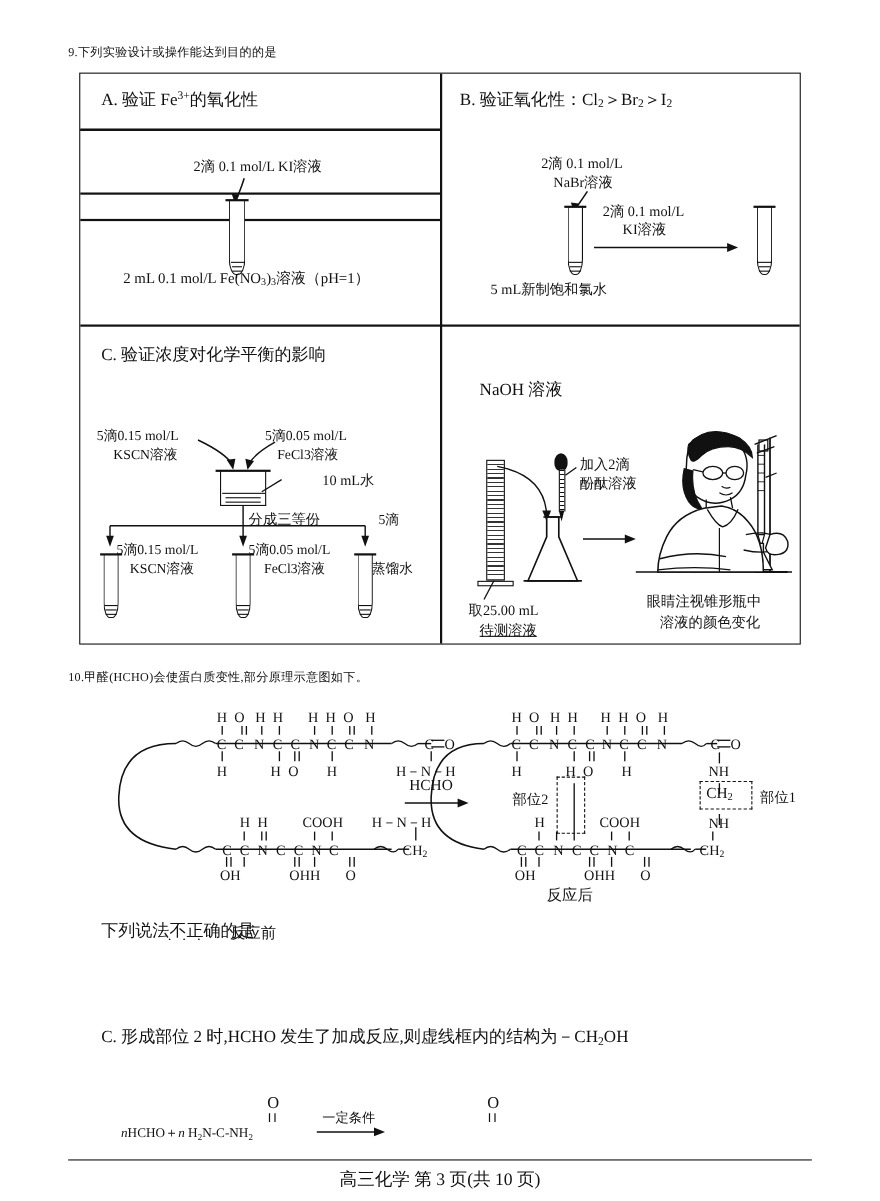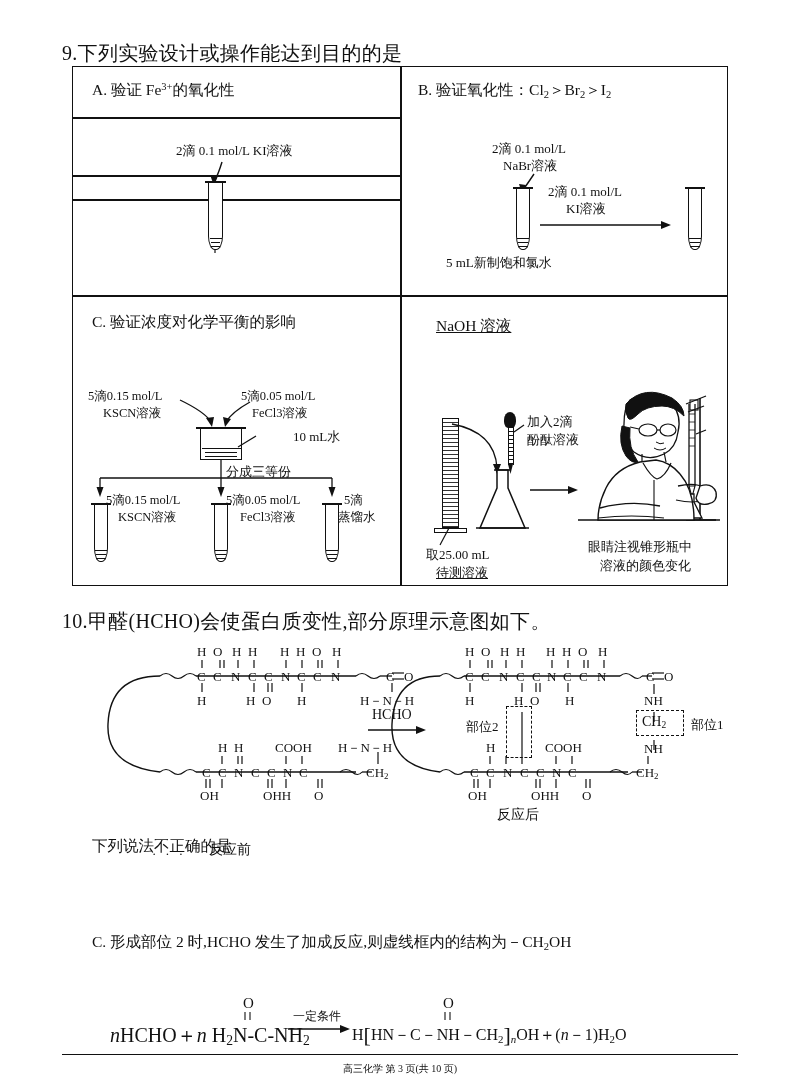--- a/index.html
+++ b/index.html
@@ -5,21 +5,21 @@
 <style>
   html,body{margin:0;padding:0;background:#ffffff;}
   body{
     width:800px;height:1092px;position:relative;overflow:hidden;
     font-family:"Liberation Serif","DejaVu Serif",serif;
     color:#111;
   }
   .page{position:absolute;left:0;top:0;width:800px;height:1092px;}
 
   
-  .q-head{position:absolute;font-size:20px;letter-spacing:.3px;white-space:nowrap;}
+  .q-head{position:absolute;font-size:11px;letter-spacing:.3px;white-space:nowrap;}
   .sub{font-size:.68em;vertical-align:-0.25em;}
   .sup{font-size:.68em;vertical-align:0.45em;}
   .ital{font-style:italic;}
 
   
   .tbl{position:absolute;left:72px;top:66px;width:656px;height:520px;
        border:1.6px solid #111;box-sizing:border-box;}
   .tbl .vline{position:absolute;top:0;bottom:0;left:50%;width:1.6px;background:#111;}
   .tbl .hline{position:absolute;left:0;right:0;height:1.6px;background:#111;}
   .h-head-a{top:50px;}      
@@ -47,21 +47,21 @@
 
   
   .beaker{position:absolute;border:1.5px solid #111;border-top:none;box-sizing:border-box;}
   .atom{position:absolute;font-size:13px;line-height:1;white-space:nowrap;}
   .dashbox{position:absolute;border:1.6px dashed #111;box-sizing:border-box;}
 
   
   .opt{position:absolute;font-size:15.5px;white-space:nowrap;}
   .emph-dots{position:absolute;font-size:15.5px;letter-spacing:9px;}
 
-  .footer{position:absolute;left:0;right:0;text-align:center;font-size:10px;}
+  .footer{position:absolute;left:0;right:0;text-align:center;font-size:16px;}
   .footrule{position:absolute;left:62px;right:62px;height:1px;background:#111;}
 </style>
 </head>
 <body>
 
 <div class="page">
 
   <div class="q-head" style="left:62px;top:40px;">9.下列实验设计或操作能达到目的的是</div>
 
   <div class="tbl">
@@ -84,20 +84,23 @@
     <polygon points="214,186 210.5,176 217.5,177" fill="#111"></polygon>
   </svg>
 
   <div class="tube" style="left:208px;top:182px;width:15px;height:68px;"></div>
   <div class="tube-lip" style="left:205px;top:181px;width:21px;"></div>
   <div class="tube-liq" style="left:209.5px;top:238px;width:12px;height:11px;"></div>
 
   <svg class="ov" width="800" height="1092">
     <line x1="215" y1="250" x2="215" y2="253" stroke="#111" stroke-width="1.2"></line>
   </svg>
+  <div class="lbl" style="left:112px;top:244px;font-size:13.5px;">
+    <span>2 mL 0.1 mol/L Fe(NO</span><span class="sub">3</span><span>)</span><span class="sub">3</span><span>溶液（pH=1）</span>
+  </div>
 
   <div class="cell-title" style="left:418px;top:80px;">
     <span>B. 验证氧化性：Cl</span><span class="sub">2</span><span>＞</span><span>Br</span><span class="sub">2</span><span>＞</span><span>I</span><span class="sub">2</span>
   </div>
 
   <div class="lbl" style="left:492px;top:140px;">2滴 0.1 mol/L</div>
   <div class="lbl" style="left:503px;top:157px;">NaBr溶液</div>
 
   <svg class="ov" width="800" height="1092">
     <path d="M 534 174 Q 528 183 523 190" stroke="#111" stroke-width="1.4" fill="none"></path>
@@ -155,36 +158,36 @@
     <polygon points="100,497 96.5,487 103.5,487" fill="#111"></polygon>
     <polygon points="221,497 217.5,487 224.5,487" fill="#111"></polygon>
     <polygon points="332,497 328.5,487 335.5,487" fill="#111"></polygon>
   </svg>
   <div class="lbl" style="left:226px;top:463px;">分成三等份</div>
 
   <div class="lbl-s" style="left:106px;top:492px;">5滴0.15 mol/L</div>
   <div class="lbl-s" style="left:118px;top:509px;">KSCN溶液</div>
   <div class="lbl-s" style="left:226px;top:492px;">5滴0.05 mol/L</div>
   <div class="lbl-s" style="left:240px;top:509px;">FeCl3溶液</div>
-  <div class="lbl-s" style="left:344px;top:492px;text-align:right;">5滴</div>
+  <div class="lbl-s" style="left:344px;top:464px;text-align:right;">5滴</div>
   <div class="lbl-s" style="left:338px;top:509px;">蒸馏水</div>
 
   <div class="tube" style="left:94px;top:504px;width:14px;height:58px;"></div>
   <div class="tube-lip" style="left:91px;top:503px;width:20px;"></div>
   <div class="tube-liq" style="left:95px;top:550px;width:12px;height:11px;"></div>
 
   <div class="tube" style="left:214px;top:504px;width:14px;height:58px;"></div>
   <div class="tube-lip" style="left:211px;top:503px;width:20px;"></div>
   <div class="tube-liq" style="left:215px;top:550px;width:12px;height:11px;"></div>
 
   <div class="tube" style="left:325px;top:504px;width:14px;height:58px;"></div>
   <div class="tube-lip" style="left:322px;top:503px;width:20px;"></div>
   <div class="tube-liq" style="left:326px;top:550px;width:12px;height:11px;"></div>
 
-  <div class="cell-title" style="left:436px;top:316px;text-decoration:underline;">NaOH 溶液</div>
+  <div class="cell-title" style="left:436px;top:344px;">NaOH 溶液</div>
 
   <div style="position:absolute;left:442px;top:418px;width:17px;height:110px;border:1.5px solid #111;box-sizing:border-box;background:
        repeating-linear-gradient(to bottom,#fff 0 3px,#333 3px 4px);"></div>
   <div style="position:absolute;left:434px;top:528px;width:33px;height:5px;border:1.5px solid #111;box-sizing:border-box;background:#fff;"></div>
 
   <div style="position:absolute;left:504px;top:412px;width:12px;height:16px;background:#111;border-radius:50% 50% 40% 40%;"></div>
   <div style="position:absolute;left:508px;top:427px;width:4px;height:38px;background:
        repeating-linear-gradient(to bottom,#111 0 1px,#fff 1px 4px);border-left:1px solid #111;border-right:1px solid #111;"></div>
   <svg class="ov" width="800" height="1092">
     <polygon points="508,464 513,464 510.5,474" fill="#111"></polygon>
@@ -487,38 +490,35 @@
 
   <div class="opt" style="left:92px;top:836px;">下列说法不正确的是</div>
   <div class="emph-dots" style="left:152px;top:846px;font-size:13px;">···</div>
 
 
   <div class="opt" style="left:92px;top:932px;">
     <span>C. 形成部位 2 时,HCHO 发生了加成反应,则虚线框内的结构为－CH</span><span class="sub">2</span><span>OH</span>
   </div>
 
 
-  <div style="position:absolute;left:110px;top:1022px;font-size:20px;white-space:nowrap;">
+  <div style="position:absolute;left:110px;top:1022px;font-size:12px;white-space:nowrap;">
     <span class="ital">n</span><span>HCHO＋</span><span class="ital">n</span><span> H</span><span class="sub">2</span><span>N</span><span>-</span><span>C</span><span>-</span><span>NH</span><span class="sub">2</span>
   </div>
   <div class="atom" style="left:243px;top:996px;font-size:15px;">O</div>
   <svg class="ov" width="800" height="1092">
     <line x1="245" y1="1012" x2="245" y2="1020" stroke="#111" stroke-width="1.1"></line>
     <line x1="250" y1="1012" x2="250" y2="1020" stroke="#111" stroke-width="1.1"></line>
   </svg>
 
   <div class="lbl" style="left:293px;top:1008px;font-size:12px;">一定条件</div>
   <svg class="ov" width="800" height="1092">
     <line x1="288" y1="1029" x2="344" y2="1029" stroke="#111" stroke-width="1.4"></line>
     <polygon points="350,1029 340,1025 340,1033" fill="#111"></polygon>
   </svg>
 
-  <div style="position:absolute;left:352px;top:1022px;font-size:16px;white-space:nowrap;">
-    <span>H</span><span style="font-size:22px;vertical-align:-2px;">[</span><span>HN</span>－<span>C</span>－<span>NH</span>－<span>CH</span><span class="sub">2</span><span style="font-size:22px;vertical-align:-2px;">]</span><span class="sub ital">n</span><span>OH</span><span>＋(</span><span class="ital">n</span><span>－1)H</span><span class="sub">2</span><span>O</span>
-  </div>
   <div class="atom" style="left:443px;top:996px;font-size:15px;">O</div>
   <svg class="ov" width="800" height="1092">
     <line x1="445" y1="1012" x2="445" y2="1020" stroke="#111" stroke-width="1.1"></line>
     <line x1="450" y1="1012" x2="450" y2="1020" stroke="#111" stroke-width="1.1"></line>
   </svg>
 
   <div class="footrule" style="top:1054px;"></div>
   <div class="footer" style="top:1062px;">高三化学  第 3 页(共 10 页)</div>
 
 </div>

